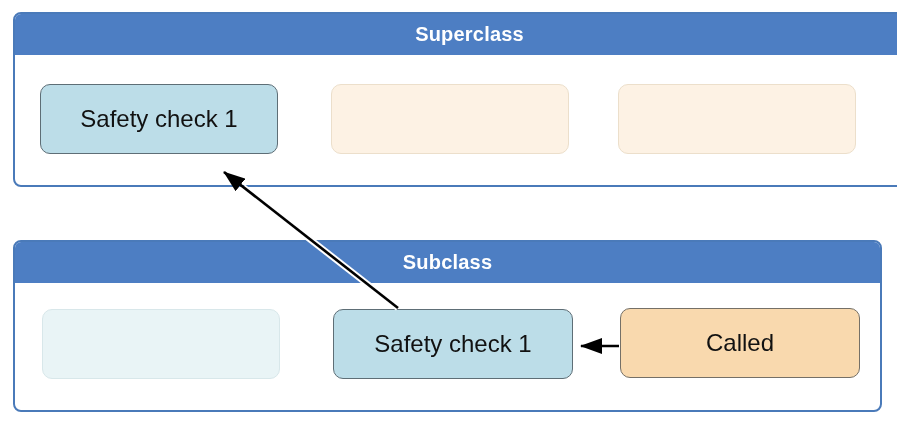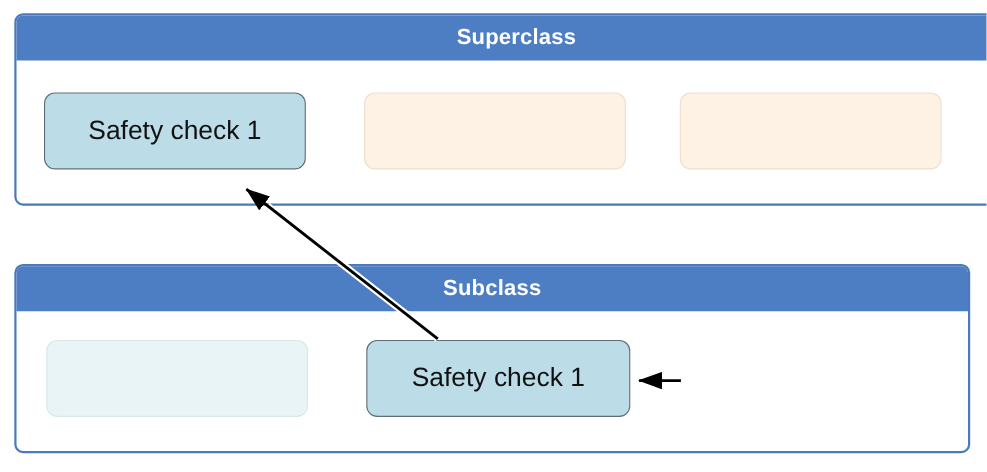--- a/index.html
+++ b/index.html
@@ -106,20 +106,23 @@
   </div>
 
   <div class="class-container subclass">
     <div class="class-header">
       <span class="class-title">Subclass</span>
     </div>
     <div class="node faded-cyan col-1"></div>
     <div class="node blue col-2">
       <span>Safety check 1</span>
     </div>
+    <div class="node orange col-3">
+      <span>Called</span>
+    </div>
   </div>
 
   <svg class="arrow-layer" viewBox="0 0 897 429" xmlns="http://www.w3.org/2000/svg">
     <defs>
       <marker id="arrowhead" markerUnits="userSpaceOnUse" markerWidth="22" markerHeight="16" refX="21" refY="8" orient="auto">
         <path d="M0,0 L22,8 L0,16 Z" fill="#000000"></path>
       </marker>
     </defs>
 
     <g>

